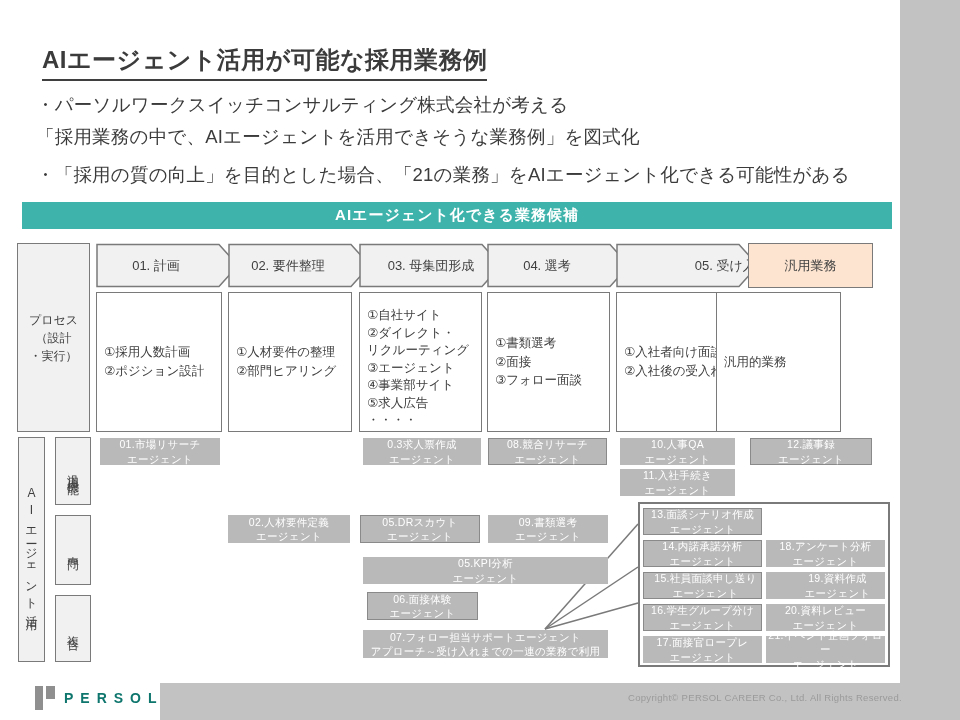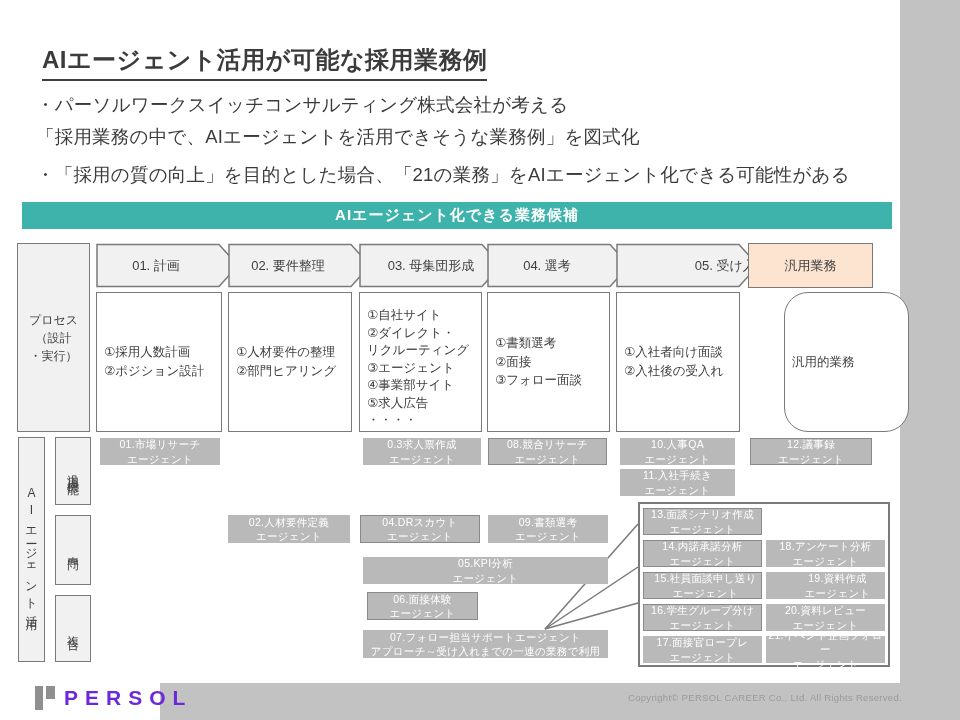--- a/index.html
+++ b/index.html
@@ -34,21 +34,21 @@
         font-size:13px;box-sizing:border-box;}
   
   .abox{background:#b9b9b9;color:#ffffff;font-size:10.5px;line-height:1.35;display:flex;
         align-items:center;justify-content:center;text-align:center;white-space:pre-line;
         letter-spacing:.3px;box-sizing:border-box;}
   .abox.bordered{border:1.5px solid #8a8a8a;}
   .cluster{left:638px;top:502px;width:252px;height:165px;background:#fff;
            border:2px solid #7a7a7a;box-sizing:border-box;}
   
   .logo{left:34px;top:685px;display:flex;align-items:center;}
-  .logotext{color:#6d28d9;font-size:21px;font-weight:600;letter-spacing:7px;margin-left:8px;}
+  .logotext{color:#0f766e;font-size:14px;font-weight:600;letter-spacing:7px;margin-left:8px;}
   .copyright{left:615px;top:692px;width:300px;font-size:9.5px;color:#9a9a9a;text-align:center;
              letter-spacing:.3px;}
   svg{display:block;}
 </style>
 </head>
 <body>
 
 <div id="slide">
 
   <div class="abs band"></div>
@@ -98,21 +98,21 @@
 リクルーティング
 ③エージェント
 ④事業部サイト
 ⑤求人広告
 ・・・・</div>
   <div class="abs pbox" style="left:487px;width:123px;">①書類選考
 ②面接
 ③フォロー面談</div>
   <div class="abs pbox" style="left:616px;width:124px;">①入社者向け面談
 ②入社後の受入れ</div>
-  <div class="abs pbox" style="left:784px;width:125px;border-radius:24px;">汎用的業務</div>
+  <div class="abs pbox" style="left:716px;width:125px;">汎用的業務</div>
 
   <div class="abs side vert" style="left:18px;top:437px;width:27px;height:225px;">AIエージェント活用</div>
   <div class="abs side vert" style="left:55px;top:437px;width:36px;height:68px;">汎用機能</div>
   <div class="abs side vert" style="left:55px;top:515px;width:36px;height:70px;">専門</div>
   <div class="abs side vert" style="left:55px;top:595px;width:36px;height:67px;">複合</div>
 
   <svg class="abs" style="left:0;top:0;pointer-events:none;" width="960" height="720">
     <line x1="545" y1="629" x2="638" y2="524" stroke="#7a7a7a" stroke-width="1.5"></line>
     <line x1="545" y1="629" x2="638" y2="567" stroke="#7a7a7a" stroke-width="1.5"></line>
     <line x1="545" y1="629" x2="638" y2="603" stroke="#7a7a7a" stroke-width="1.5"></line>
@@ -127,21 +127,21 @@
   <div class="abs abox" style="left:620px;top:438px;width:115px;height:27px;">10.人事QA
 エージェント</div>
   <div class="abs abox bordered" style="left:750px;top:438px;width:122px;height:27px;">12.議事録
 エージェント</div>
 
   <div class="abs abox" style="left:620px;top:469px;width:115px;height:27px;">11.入社手続き
 エージェント</div>
 
   <div class="abs abox" style="left:228px;top:515px;width:122px;height:28px;">02.人材要件定義
 エージェント</div>
-  <div class="abs abox bordered" style="left:360px;top:515px;width:120px;height:28px;">04.DRスカウト
+  <div class="abs abox bordered" style="left:360px;top:515px;width:120px;height:28px;">05.DRスカウト
 エージェント</div>
   <div class="abs abox" style="left:488px;top:515px;width:120px;height:28px;">09.書類選考
 エージェント</div>
 
   <div class="abs abox" style="left:363px;top:557px;width:245px;height:27px;">05.KPI分析
 エージェント</div>
   <div class="abs abox bordered" style="left:367px;top:592px;width:111px;height:28px;">06.面接体験
 エージェント</div>
   <div class="abs abox" style="left:363px;top:630px;width:245px;height:28px;">07.フォロー担当サポートエージェント
 アプローチ～受け入れまでの一連の業務で利用</div>

